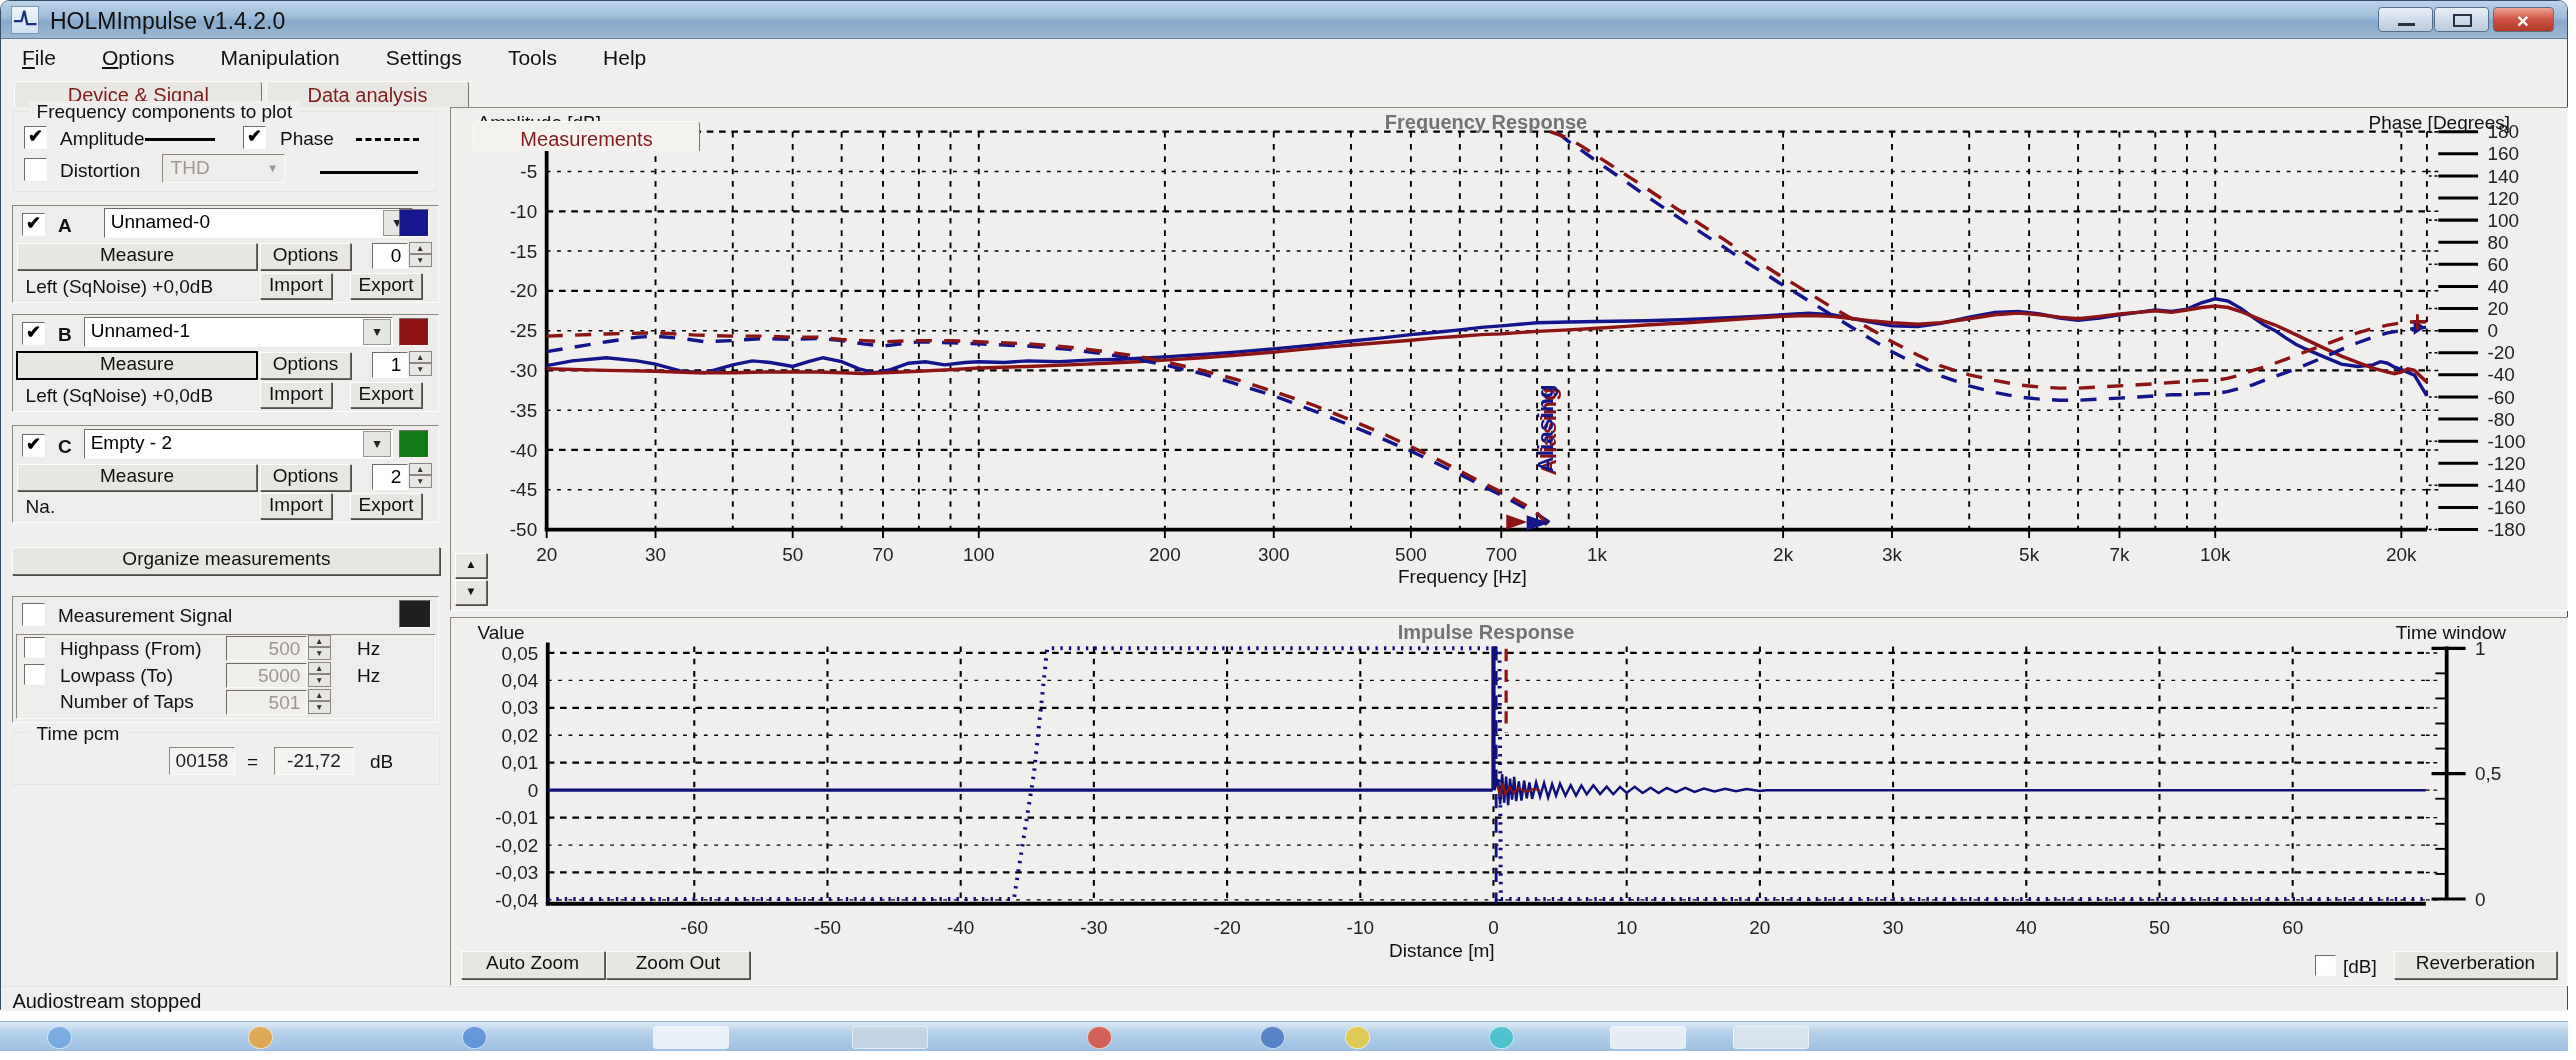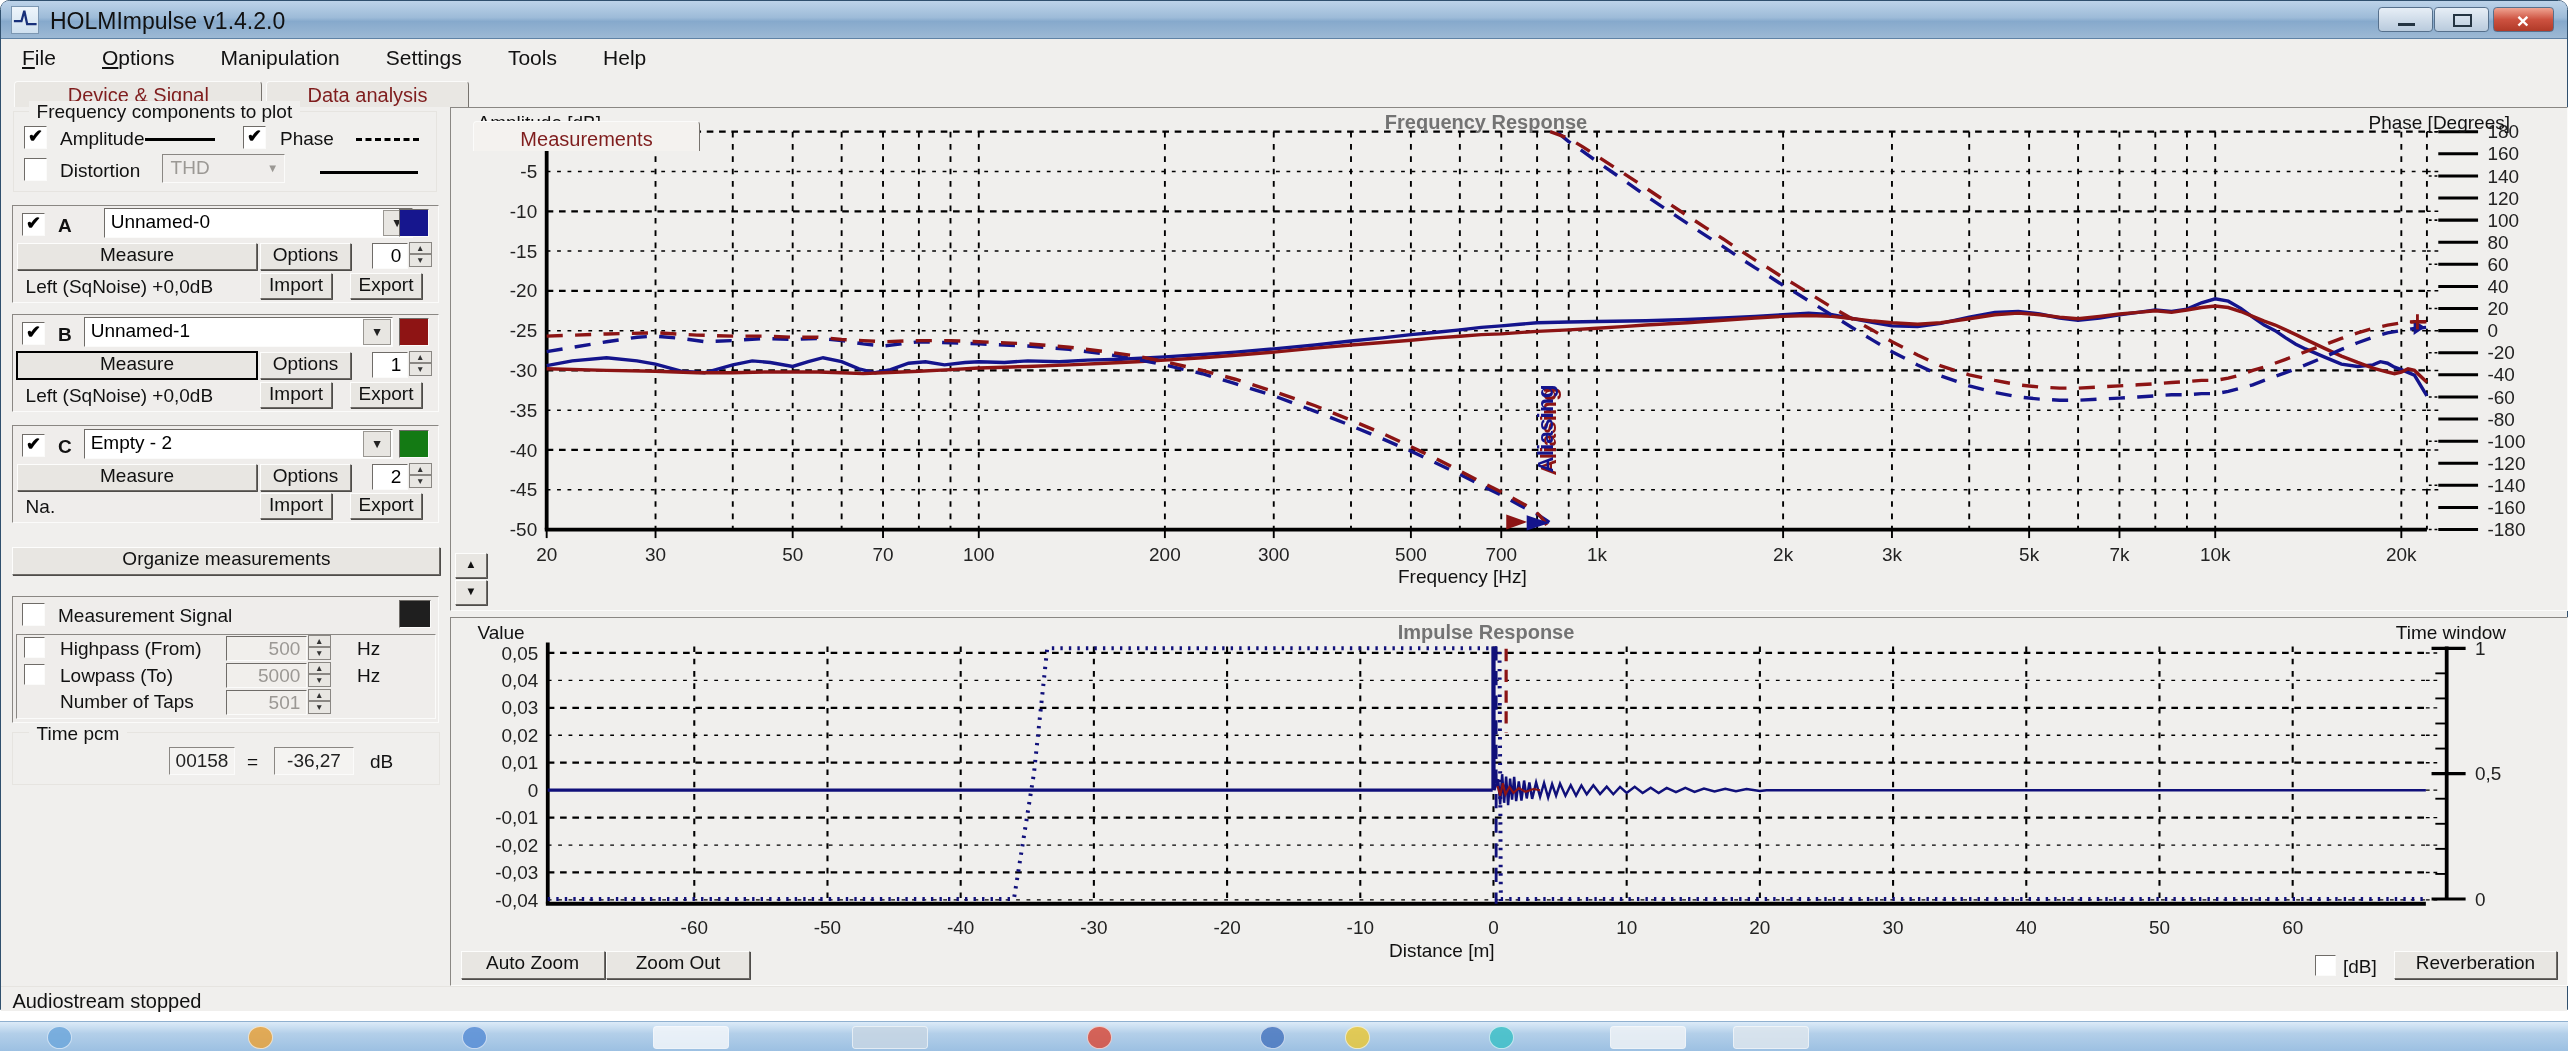--- a/index.html
+++ b/index.html
@@ -210,21 +210,21 @@
     <div class="arrows">
         <div>▲</div>
         <div>▼</div>
       </div>
   </div>
 
   <div class="groupbox" style="left:11.4px; top:731px; width:428px; height:53px;"></div>
   <div class="group-legend" style="left:28px; top:722px;">Time pcm</div>
   <div class="valuebox" style="left:168px; top:746px; width:66px; height:28px;">00158</div>
   <div class="lbl" style="left:246px; top:750px;">=</div>
-  <div class="valuebox" style="left:273px; top:746px; width:80px; height:28px;">-36,27</div>
+  <div class="valuebox" style="left:273px; top:746px; width:80px; height:28px;">-21,72</div>
   <div class="lbl" style="left:369px; top:750px;">dB</div>
 
   <div class="chart-panel" id="freq-panel" style="left:449px; top:106px; width:2118px; height:504px;">
     <div class="chart-label" style="left:26.5px; top:3.8px;">Amplitude [dB]</div>
     <div class="chart-title" style="left:1035px; top:2.8px;">Frequency Response</div>
     <div class="chart-label" style="right:57px; top:3.8px;">Phase [Degrees]</div>
     <div class="chart-label" style="left:947px; top:458px;">Frequency [Hz]</div>
     <svg id="freq-svg" width="2118" height="504" viewBox="0 0 2236 532">
         <line x1="215.92799036811743" y1="25" x2="215.92799036811743" y2="445" stroke="#000" stroke-width="2" stroke-dasharray="6,7"></line>
         <line x1="297.470697226628" y1="25" x2="297.470697226628" y2="445" stroke="#000" stroke-width="2" stroke-dasharray="6,7"></line>

